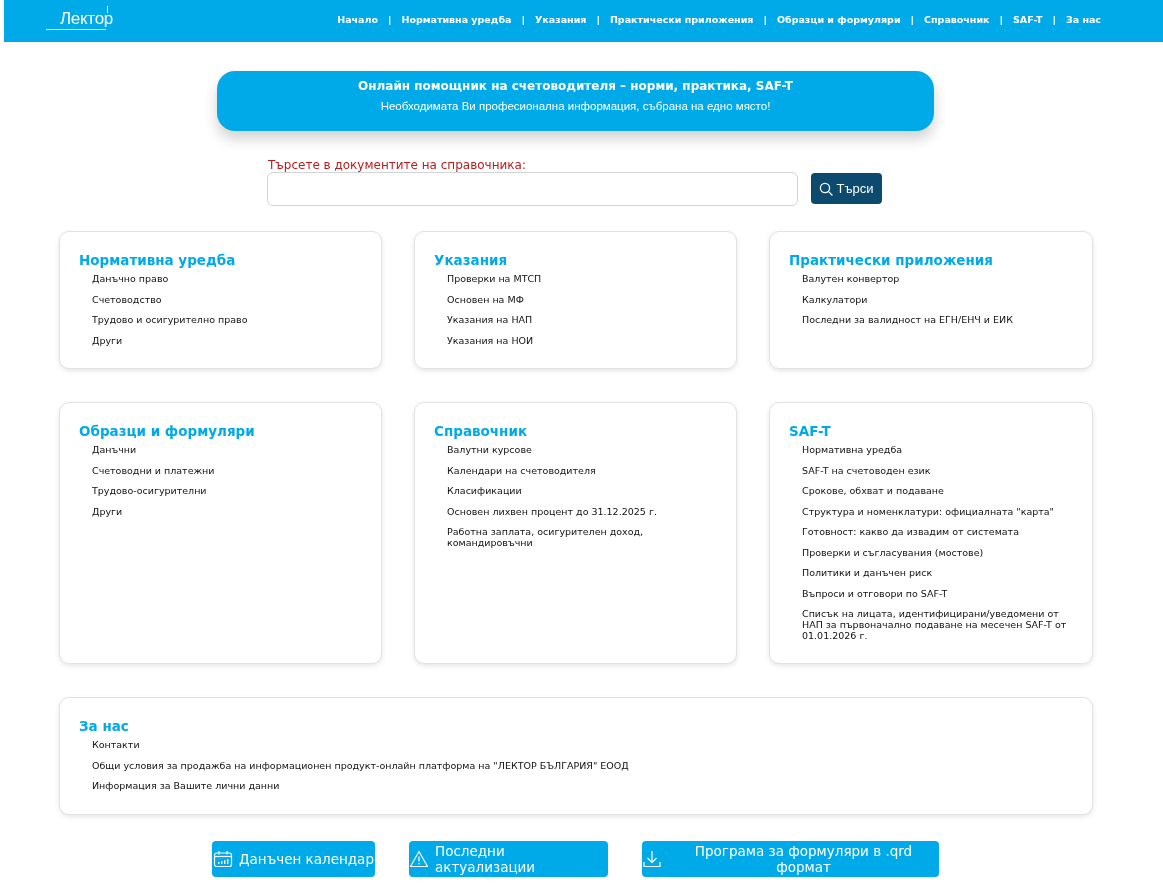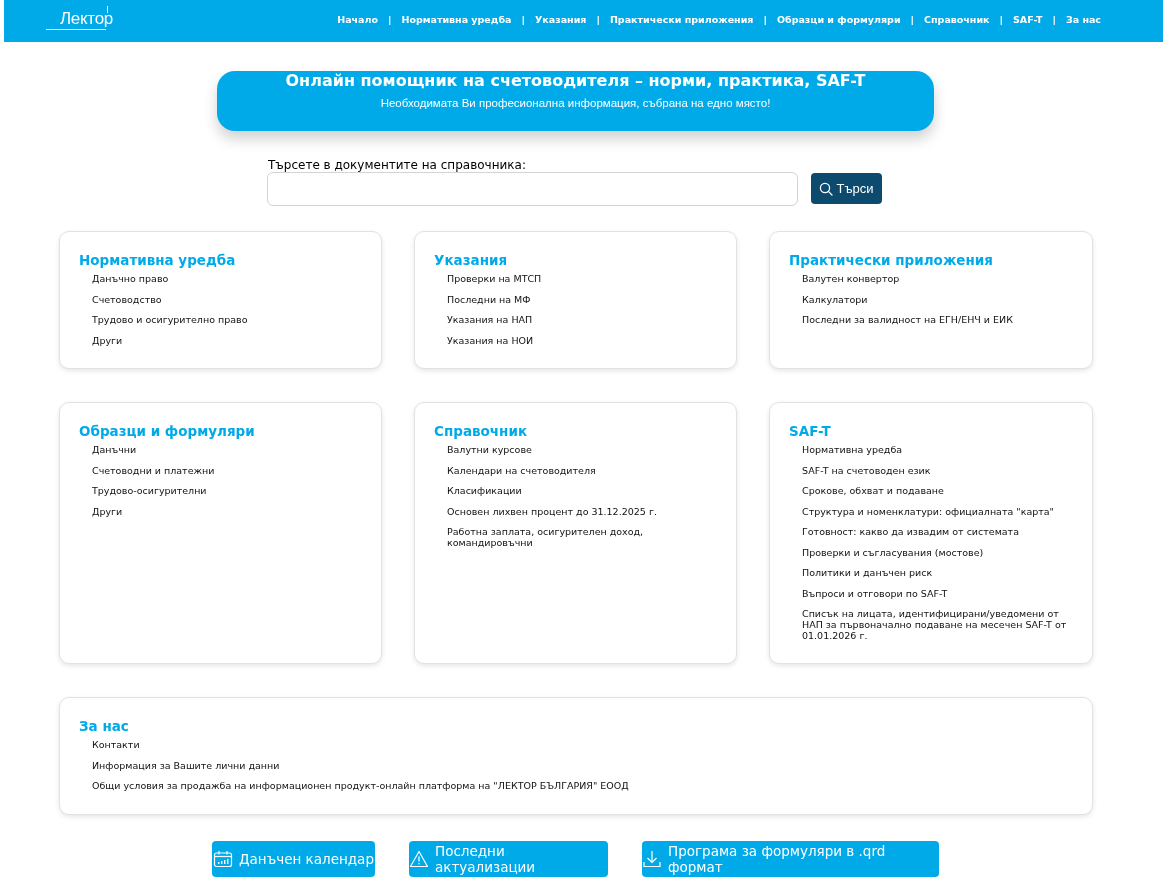--- a/index.html
+++ b/index.html
@@ -11,24 +11,24 @@
   .logo-text { position: absolute; left: 14px; top: 3px; font-family: "Liberation Sans", sans-serif; font-size: 17px; letter-spacing: -0.3px; }
   .logo-line { position: absolute; left: 0; top: 23px; width: 60px; height: 1px; background: #fff; }
   .logo-tick { position: absolute; left: 61px; top: 0; width: 1px; height: 7px; background: #fff; }
 
   .nav { position: absolute; right: 66px; top: 14px; display: flex; align-items: center; font-size: 9.5px; font-weight: bold; color: #fff; }
   .nav a { color: #fff; text-decoration: none; cursor: pointer; }
   .nav .sep { margin: 0 10px; }
 
   .banner { position: absolute; left: 217px; top: 71px; width: 717px; height: 60px; background: #00aae8; border-radius: 18px;
             box-shadow: 0 8px 14px rgba(0,0,0,0.18); color: #fff; text-align: center; }
-  .banner-title { font-size: 16px; font-weight: bold; margin-top: 0; }
+  .banner-title { font-size: 12px; font-weight: bold; margin-top: 8px; }
   .banner-sub { font-family: Liberation Sans, sans-serif; font-size: 11.5px; margin-top: 7px; }
 
-  .search-label { position: absolute; left: 268px; top: 158px; font-size: 12px; color: #000000; }
+  .search-label { position: absolute; left: 268px; top: 158px; font-size: 12px; color: #b91c1c; }
   .search-input { position: absolute; left: 267px; top: 172px; width: 531px; height: 34px; border: 1px solid #d4d4d4; border-radius: 6px; background: #fff; padding: 0 8px; font-size: 13px; outline: none; }
   .search-btn { position: absolute; left: 811px; top: 173px; width: 71px; height: 31px; background: #0c4a6e; border: none; border-radius: 4px; color: #fff; font-size: 13px; display: flex; align-items: center; justify-content: center; gap: 3px; cursor: pointer; font-family: "Liberation Sans", sans-serif; }
 
   .card { position: absolute; background: #fff; border: 1px solid #e2e2e2; border-radius: 10px; box-shadow: 0 2px 5px rgba(0,0,0,0.10); padding: 20px 19px; }
   .card h2 { font-size: 13.5px; font-weight: bold; color: #00aae8; margin-bottom: 5px; }
   .card ul { list-style: none; padding-left: 13px; }
   .card li { font-size: 9.5px; line-height: 11px; margin-bottom: 9.5px; cursor: pointer; }
 
   .bottom-btn { position: absolute; top: 841px; height: 36px; background: #00aae8; border-radius: 4px; color: #fff; font-size: 13.5px; display: flex; align-items: center; justify-content: center; gap: 6px; cursor: pointer; }
   .bottom-btn svg { flex: none; }
@@ -83,21 +83,21 @@
     <li>Счетоводство</li>
     <li>Трудово и осигурително право</li>
     <li>Други</li>
   </ul>
 </section>
 
 <section class="card" style="left:414px; top:231px; width:323px; height:138px;">
   <h2>Указания</h2>
   <ul>
     <li>Проверки на МТСП</li>
-    <li>Последни на МФ</li>
+    <li>Основен на МФ</li>
     <li>Указания на НАП</li>
     <li>Указания на НОИ</li>
   </ul>
 </section>
 
 <section class="card" style="left:769px; top:231px; width:324px; height:138px;">
   <h2>Практически приложения</h2>
   <ul>
     <li>Валутен конвертор</li>
     <li>Калкулатори</li>
@@ -138,22 +138,22 @@
     <li>Политики и данъчен риск</li>
     <li>Въпроси и отговори по SAF-T</li>
     <li>Списък на лицата, идентифицирани/уведомени от НАП за първоначално подаване на месечен SAF-T от 01.01.2026 г.</li>
   </ul>
 </section>
 
 <section class="card" style="left:59px; top:697px; width:1034px; height:118px;">
   <h2>За нас</h2>
   <ul>
     <li>Контакти</li>
+    <li>Общи условия за продажба на информационен продукт-онлайн платформа на "ЛЕКТОР БЪЛГАРИЯ" ЕООД</li>
     <li>Информация за Вашите лични данни</li>
-    <li>Общи условия за продажба на информационен продукт-онлайн платформа на "ЛЕКТОР БЪЛГАРИЯ" ЕООД</li>
   </ul>
 </section>
 
 <div class="bottom-btn" style="left:212px; width:163px;">
   <svg width="20" height="18" viewBox="0 0 20 18">
     <rect x="1.5" y="3" width="17" height="13.5" rx="2" fill="none" stroke="#fff" stroke-width="1.2"></rect>
     <line x1="1.5" y1="6.5" x2="18.5" y2="6.5" stroke="#fff" stroke-width="1.2"></line>
     <line x1="6" y1="1" x2="6" y2="4.5" stroke="#fff" stroke-width="1.2"></line>
     <line x1="14" y1="1" x2="14" y2="4.5" stroke="#fff" stroke-width="1.2"></line>
     <rect x="5" y="12" width="1.4" height="2" fill="#fff"></rect>
@@ -166,20 +166,20 @@
 
 <div class="bottom-btn" style="left:409px; width:199px;">
   <svg width="20" height="18" viewBox="0 0 20 18">
     <path d="M10 1.5 L18.5 16.5 L1.5 16.5 Z" fill="none" stroke="#fff" stroke-width="1.2" stroke-linejoin="round"></path>
     <line x1="10" y1="6.5" x2="10" y2="11.5" stroke="#fff" stroke-width="1.3"></line>
     <circle cx="10" cy="13.8" r="0.8" fill="#fff"></circle>
   </svg>
   <span>Последни актуализации</span>
 </div>
 
-<div class="bottom-btn" style="left:642px; width:297px;">
+<div class="bottom-btn" style="left:642px; width:297px;text-align:center;">
   <svg width="20" height="18" viewBox="0 0 20 18">
     <line x1="10" y1="1" x2="10" y2="12" stroke="#fff" stroke-width="1.2"></line>
     <path d="M5.5 8 L10 12.5 L14.5 8" fill="none" stroke="#fff" stroke-width="1.2"></path>
     <path d="M2 12 L2 16.5 L18 16.5 L18 12" fill="none" stroke="#fff" stroke-width="1.2"></path>
   </svg>
   <span>Програма за формуляри в .qrd формат</span>
 </div>
 
 </body></html>

